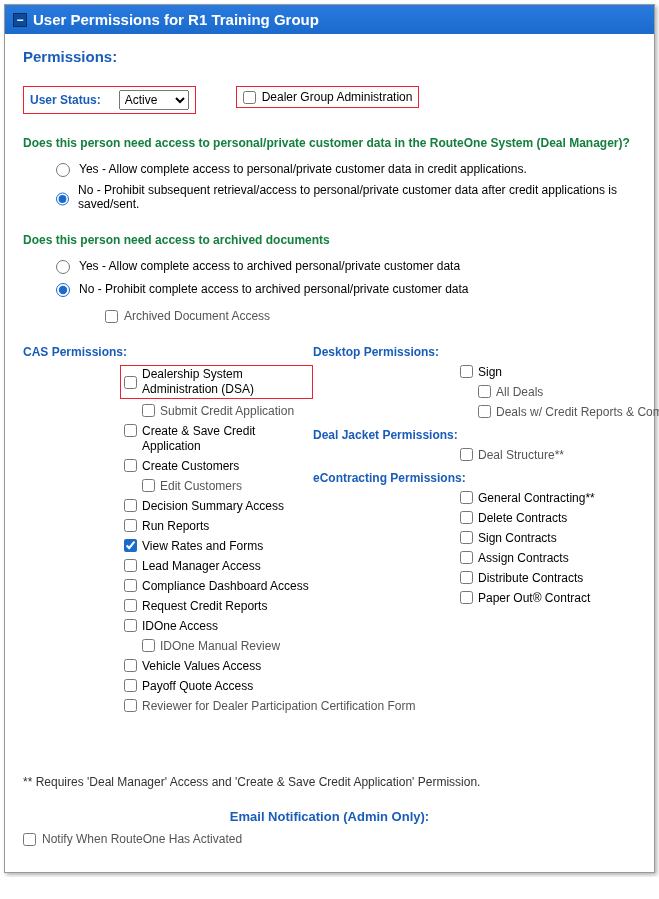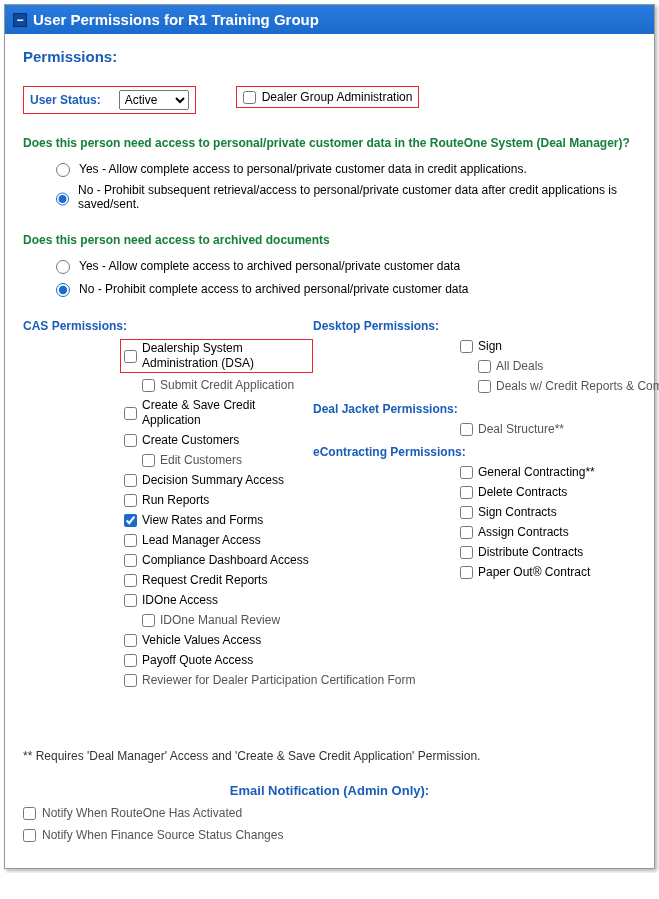--- a/index.html
+++ b/index.html
@@ -107,21 +107,20 @@
   .col-left { width: 290px; }
   .col-right { flex: 1; }
   .perm-heading {
     color: #1a5db8;
     font-weight: bold;
     font-size: 12px;
     margin: 0 0 6px 0;
   }
   .checkbox-row {
     display: flex;
-    align-items: center;
     gap: 5px;
     margin: 5px 0 5px 84px;
     line-height: 15px;
     padding-left: 17px;
   }
   .checkbox-row.sub { margin-left: 102px; }
   .col-right .checkbox-row { margin-left: 130px; }
   .col-right .checkbox-row.sub { margin-left: 148px; }
   .dsa-hl {
     border: 1.5px solid #e23;
@@ -186,20 +185,24 @@
 
     <div class="q-heading">Does this person need access to archived documents</div>
     <label class="radio-row">
       <input type="radio" name="q2" style="">
       <span>Yes - Allow complete access to archived personal/private customer data</span>
     </label>
     <label class="radio-row">
       <input type="radio" name="q2" checked="" style="">
       <span>No - Prohibit complete access to archived personal/private customer data</span>
     </label>
+    <div class="archived-sub">
+      <input type="checkbox" style="">
+      <span class="muted">Archived Document Access</span>
+    </div>
 
     <div class="perm-cols">
       <div class="col-left">
         <div class="perm-heading">CAS Permissions:</div>
         <div class="checkbox-row" style="margin-left:80px; margin-top:2px;">
           <span class="dsa-hl">
             <input type="checkbox" style="">
             <span>Dealership System Administration (DSA)</span>
           </span>
         </div>
@@ -314,18 +317,14 @@
       </div>
     </div>
 
     <div class="footnote">** Requires 'Deal Manager' Access and 'Create &amp; Save Credit Application' Permission.</div>
 
     <div class="email-heading">Email Notification (Admin Only):</div>
     <div class="email-row">
         <input type="checkbox" style="">
         <span class="muted">Notify When RouteOne Has Activated</span>
       </div>
-    <div class="email-row">
-        <input type="checkbox" style="">
-        <span class="muted">Notify When Finance Source Status Changes</span>
-      </div>
   </div>
 </div>
 
 </body></html>

